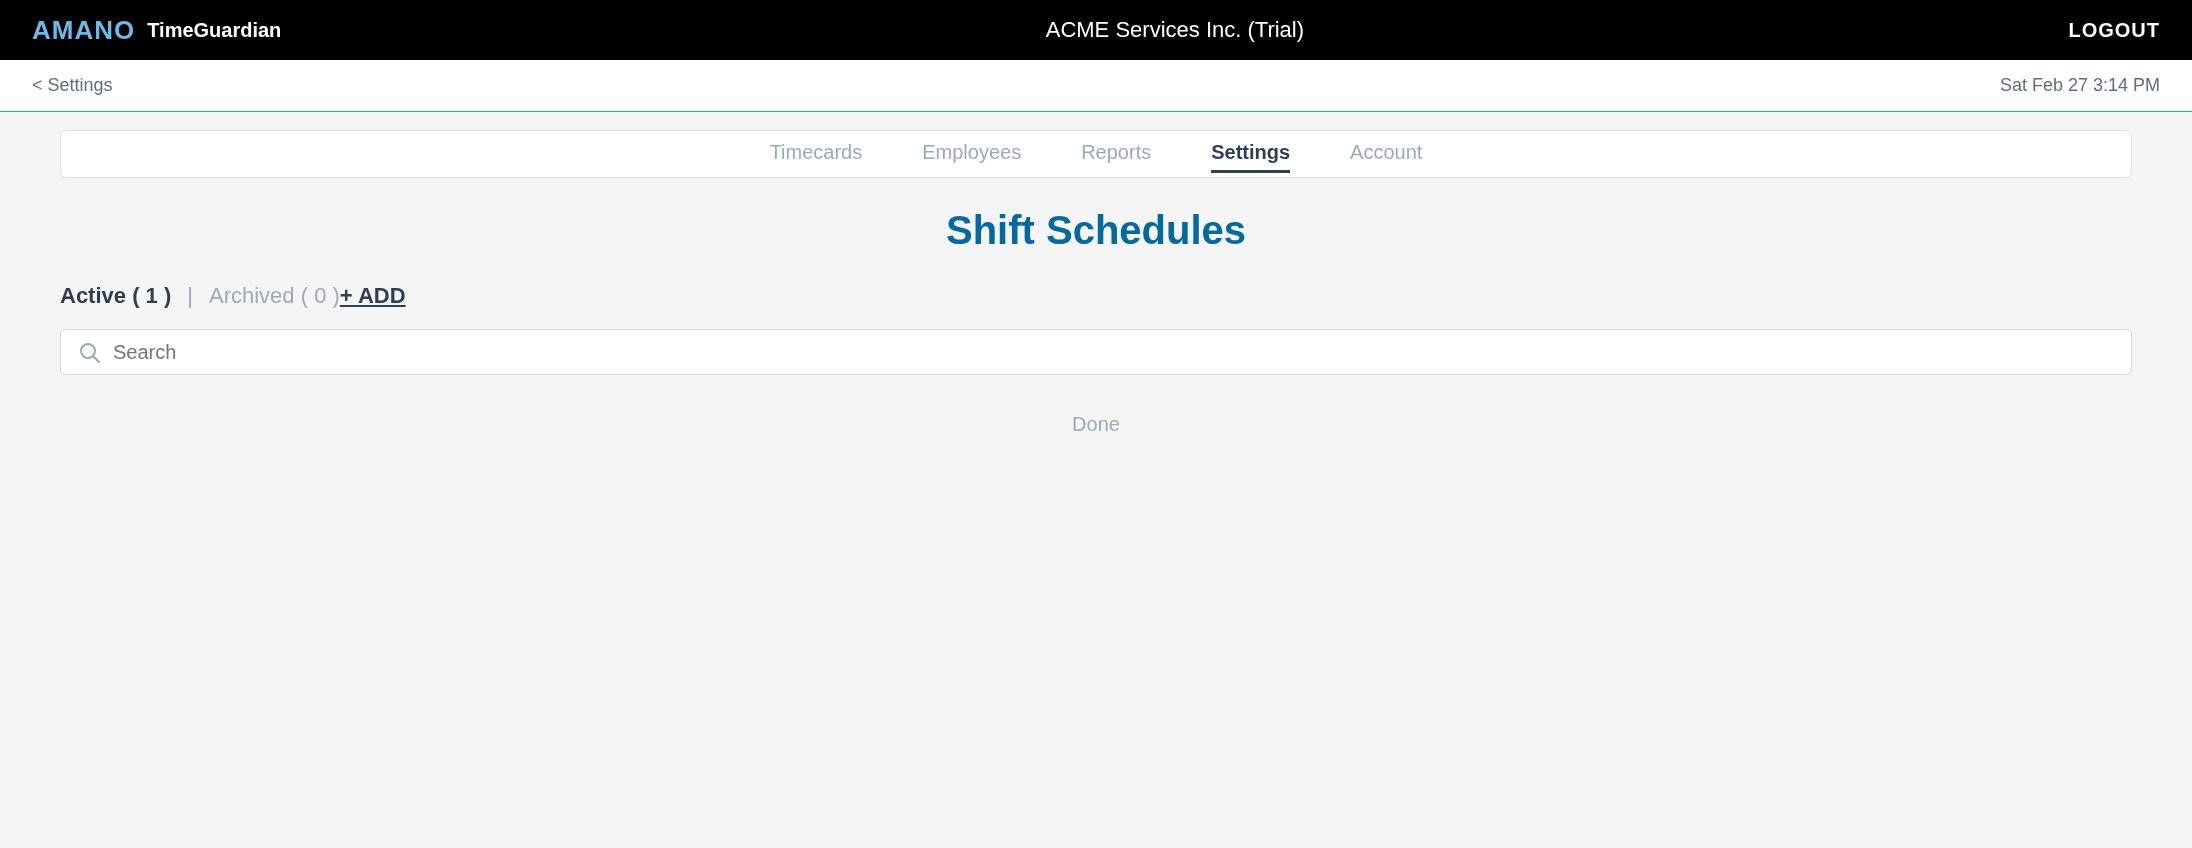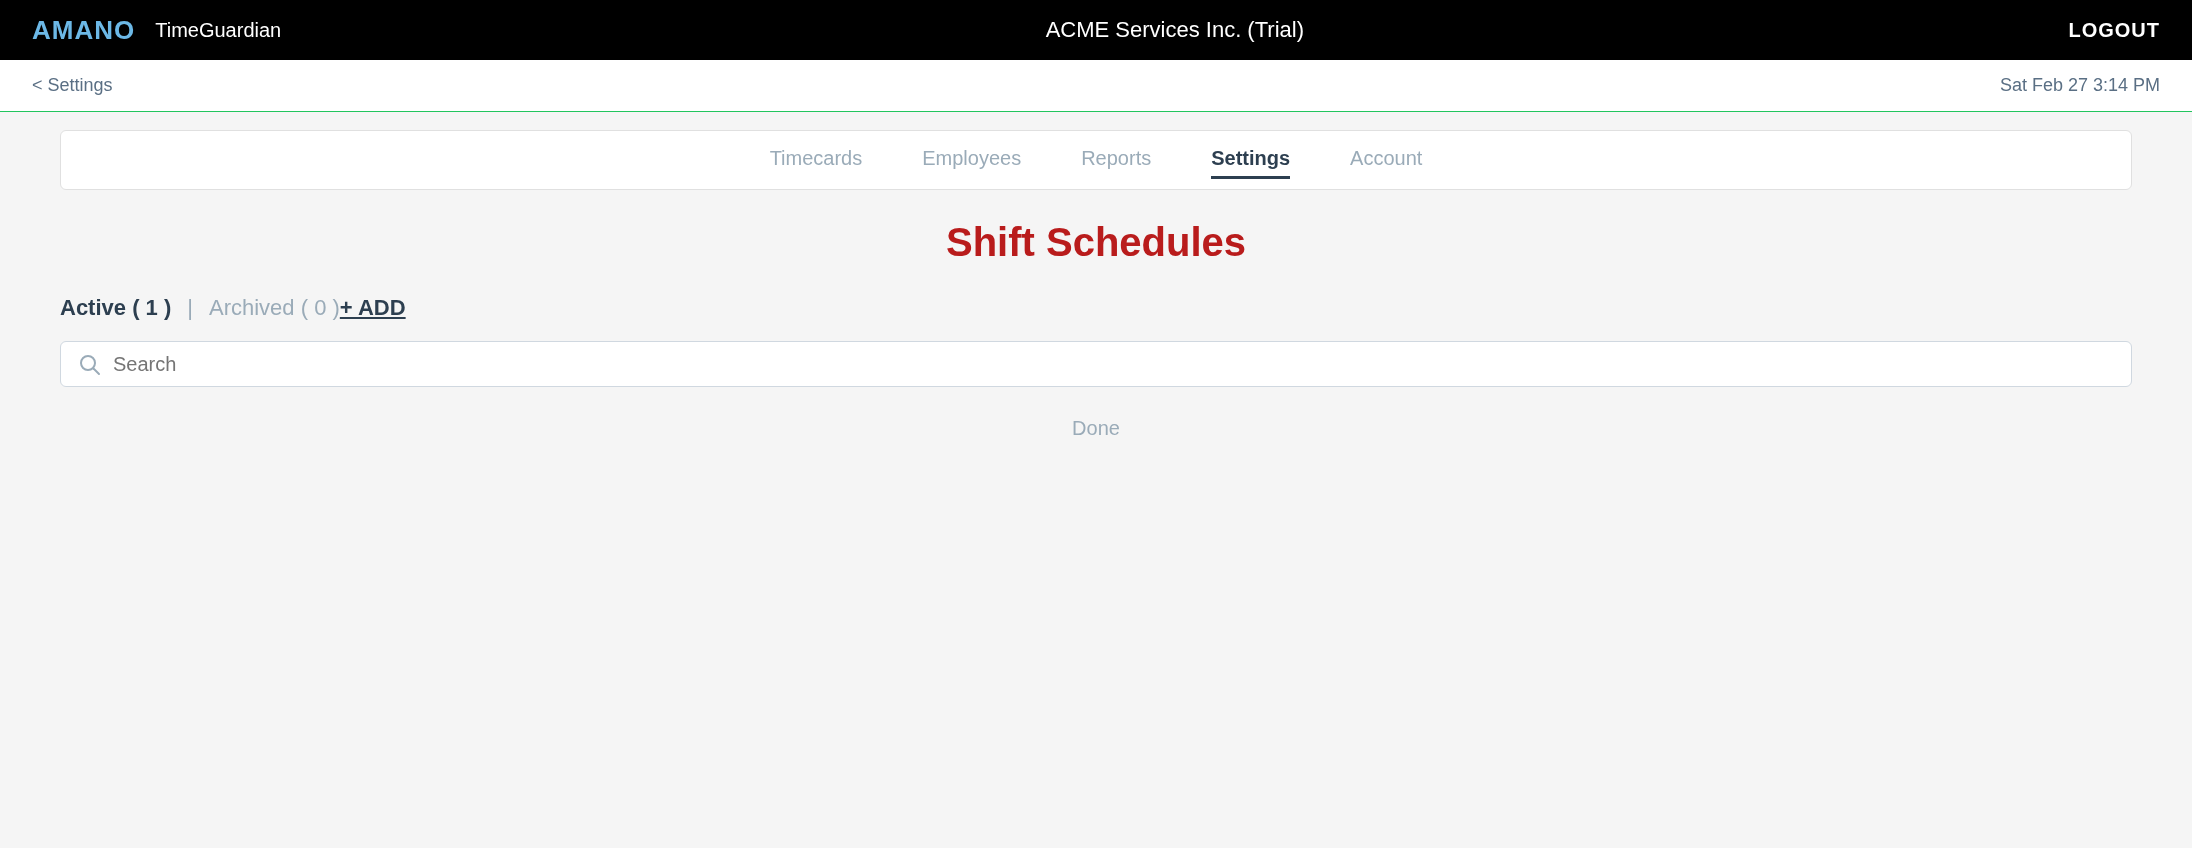--- a/index.html
+++ b/index.html
@@ -20,23 +20,23 @@
       gap: 4px;
     }
     .logo-amano {
       font-size: 26px;
       font-weight: 900;
       color: #6cb8e6;
       letter-spacing: 1px;
     }
     .logo-tg {
       font-size: 20px;
-      font-weight: 400;
+      font-weight: 700;
       color: #ffffff;
-      margin-left: 16px;
+      margin-left: 8px;
     }
     .header-title {
       font-size: 22px;
       font-weight: 500;
       color: #ffffff;
     }
     .header-logout {
       font-size: 20px;
       font-weight: 700;
       color: #ffffff;
@@ -66,21 +66,21 @@
 
     
     .nav-bar {
       background: #ffffff;
       border: 1px solid #e0e0e0;
       border-radius: 6px;
       margin: 18px 60px 0 60px;
       display: flex;
       align-items: center;
       justify-content: center;
-      height: 60px;
+      height: 48px;
       gap: 60px;
     }
     .nav-item {
       font-size: 20px;
       color: #9aabb8;
       cursor: pointer;
       padding: 6px 0;
       border-bottom: 3px solid transparent;
       font-weight: 400;
     }
@@ -90,21 +90,21 @@
       border-bottom: 3px solid #2d3f50;
     }
 
     
     .main-content {
       padding: 30px 60px;
     }
     .page-title {
       font-size: 40px;
       font-weight: 700;
-      color: #b91c1c;
+      color: #0369a1;
       text-align: center;
       margin-bottom: 30px;
     }
 
     
     .tabs-row {
       display: flex;
       align-items: center;
       margin-bottom: 20px;
     }
@@ -202,21 +202,21 @@
     .archive-btn {
       color: #e8821a;
       font-size: 20px;
       font-weight: 600;
       cursor: pointer;
     }
 
     
     .done-row {
       text-align: center;
-      margin-top: 30px;
+      margin-top: 38px;
     }
     .done-text {
       font-size: 20px;
       color: #9aabb8;
       cursor: pointer;
     }
   </style>
 </head>
 <body>
 

